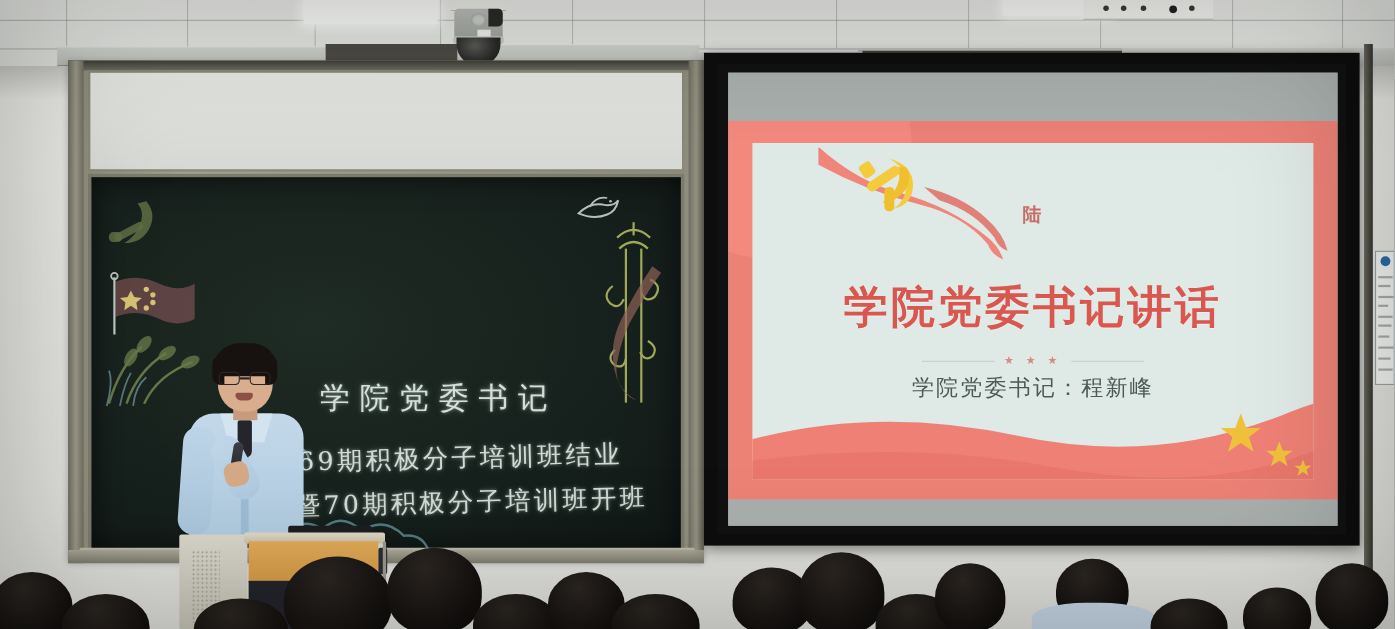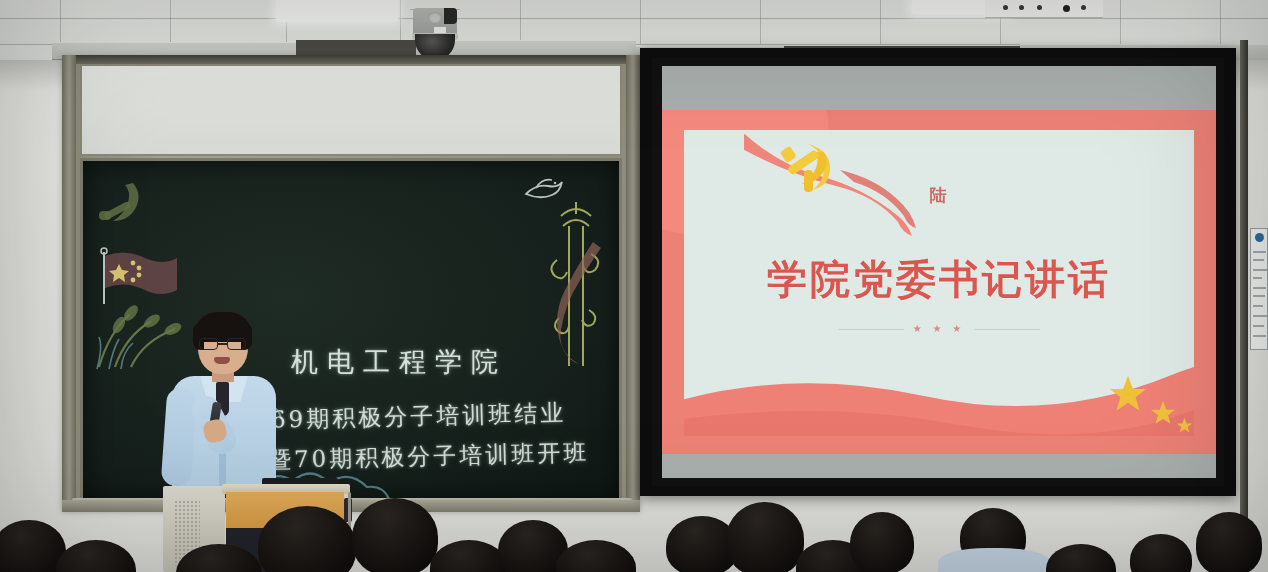--- a/index.html
+++ b/index.html
@@ -329,21 +329,21 @@
         <path d="M33 4 l0 12"></path>
         <path d="M14 62 q-10 8 -2 16 q8 6 12 -4"></path>
         <path d="M48 56 q12 6 4 16 q-8 6 -12 -4"></path>
         <path d="M16 120 q-8 8 0 14 q8 4 10 -6"></path>
         <path d="M46 112 q10 6 4 14 q-7 5 -11 -4"></path>
       </g>
       <path d="M50 44 q-16 24 -28 48 q-12 24 -6 48 q6 22 20 26 q-22 -12 -18 -34
                q4 -26 18 -48 q12 -20 22 -34 z" fill="#8d6357" opacity=".7"></path>
     </svg>
 
-    <div class="chalk-txt chalk-line1">机电工程学院</div>
+    <div class="chalk-txt chalk-line1">学院党委书记</div>
     <div class="chalk-txt chalk-line2">69期积极分子培训班结业</div>
     <div class="chalk-txt chalk-line3">暨70期积极分子培训班开班</div>
   </div>
 
   <div class="board-ledge"></div>
   <div class="bb-rail-bot"></div>
 
   <div class="screen-frame"></div>
   <div class="screen-frame-in"></div>
 
@@ -372,20 +372,21 @@
 
         <div class="ppt-num">陆</div>
 
 
         <div class="ppt-title">学院党委书记讲话</div>
 
         <div class="ppt-dots">
           <span class="rule"></span><span>★ ★ ★</span><span class="rule"></span>
         </div>
 
+        <div class="ppt-sub">学院党委书记：程新峰</div>
 
         <svg class="slide-wave" viewBox="0 0 620 86" preserveAspectRatio="none">
           <path d="M0 44 q120 -34 250 -6 q130 28 250 -22 q70 -28 130 -10 L620 90 L0 90 z" fill="#ef8075"></path>
           <path d="M0 62 q150 -20 280 4 q140 26 240 -14 L620 90 L0 90 z" fill="#e7736a" opacity=".7"></path>
         </svg>
 
         <svg class="star" style="left:424px;bottom:22px;width:40px;height:40px;" viewBox="0 0 24 24">
           <polygon points="12,1 15,9 23,9 16.5,14 19,22 12,17.2 5,22 7.5,14 1,9 9,9" fill="#f0c23c"></polygon>
         </svg>
         <svg class="star" style="left:466px;bottom:10px;width:26px;height:26px;" viewBox="0 0 24 24">

